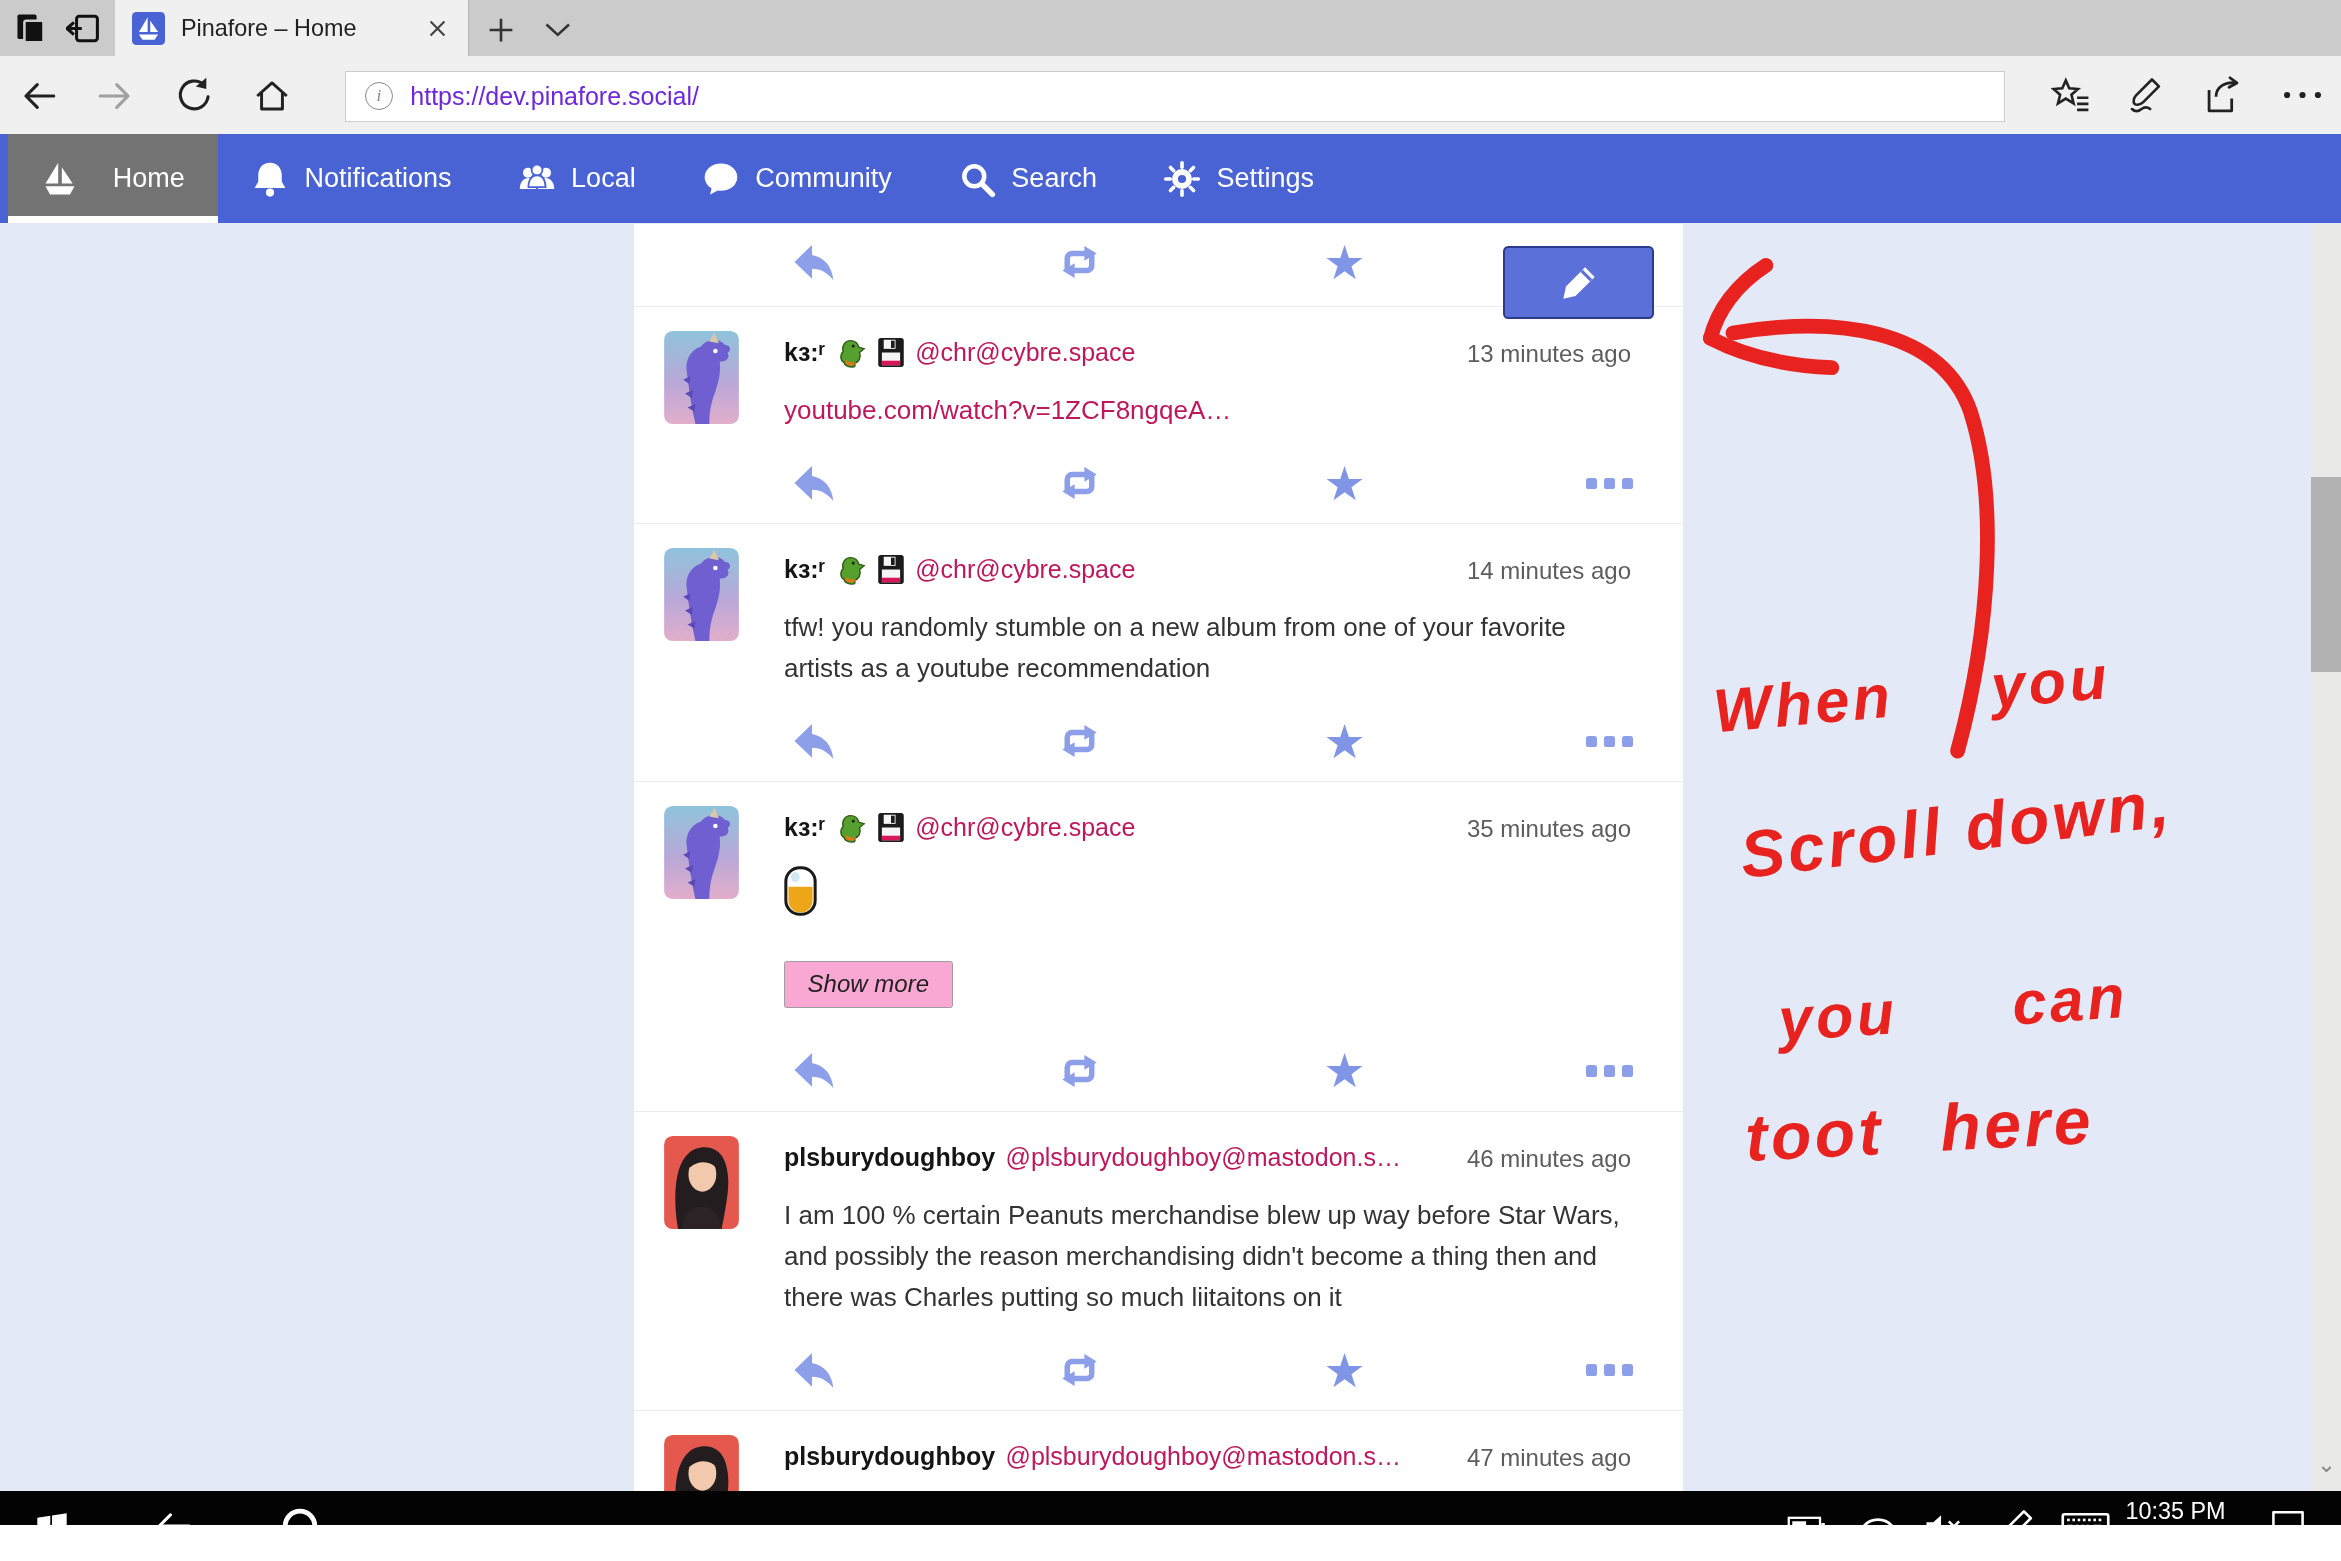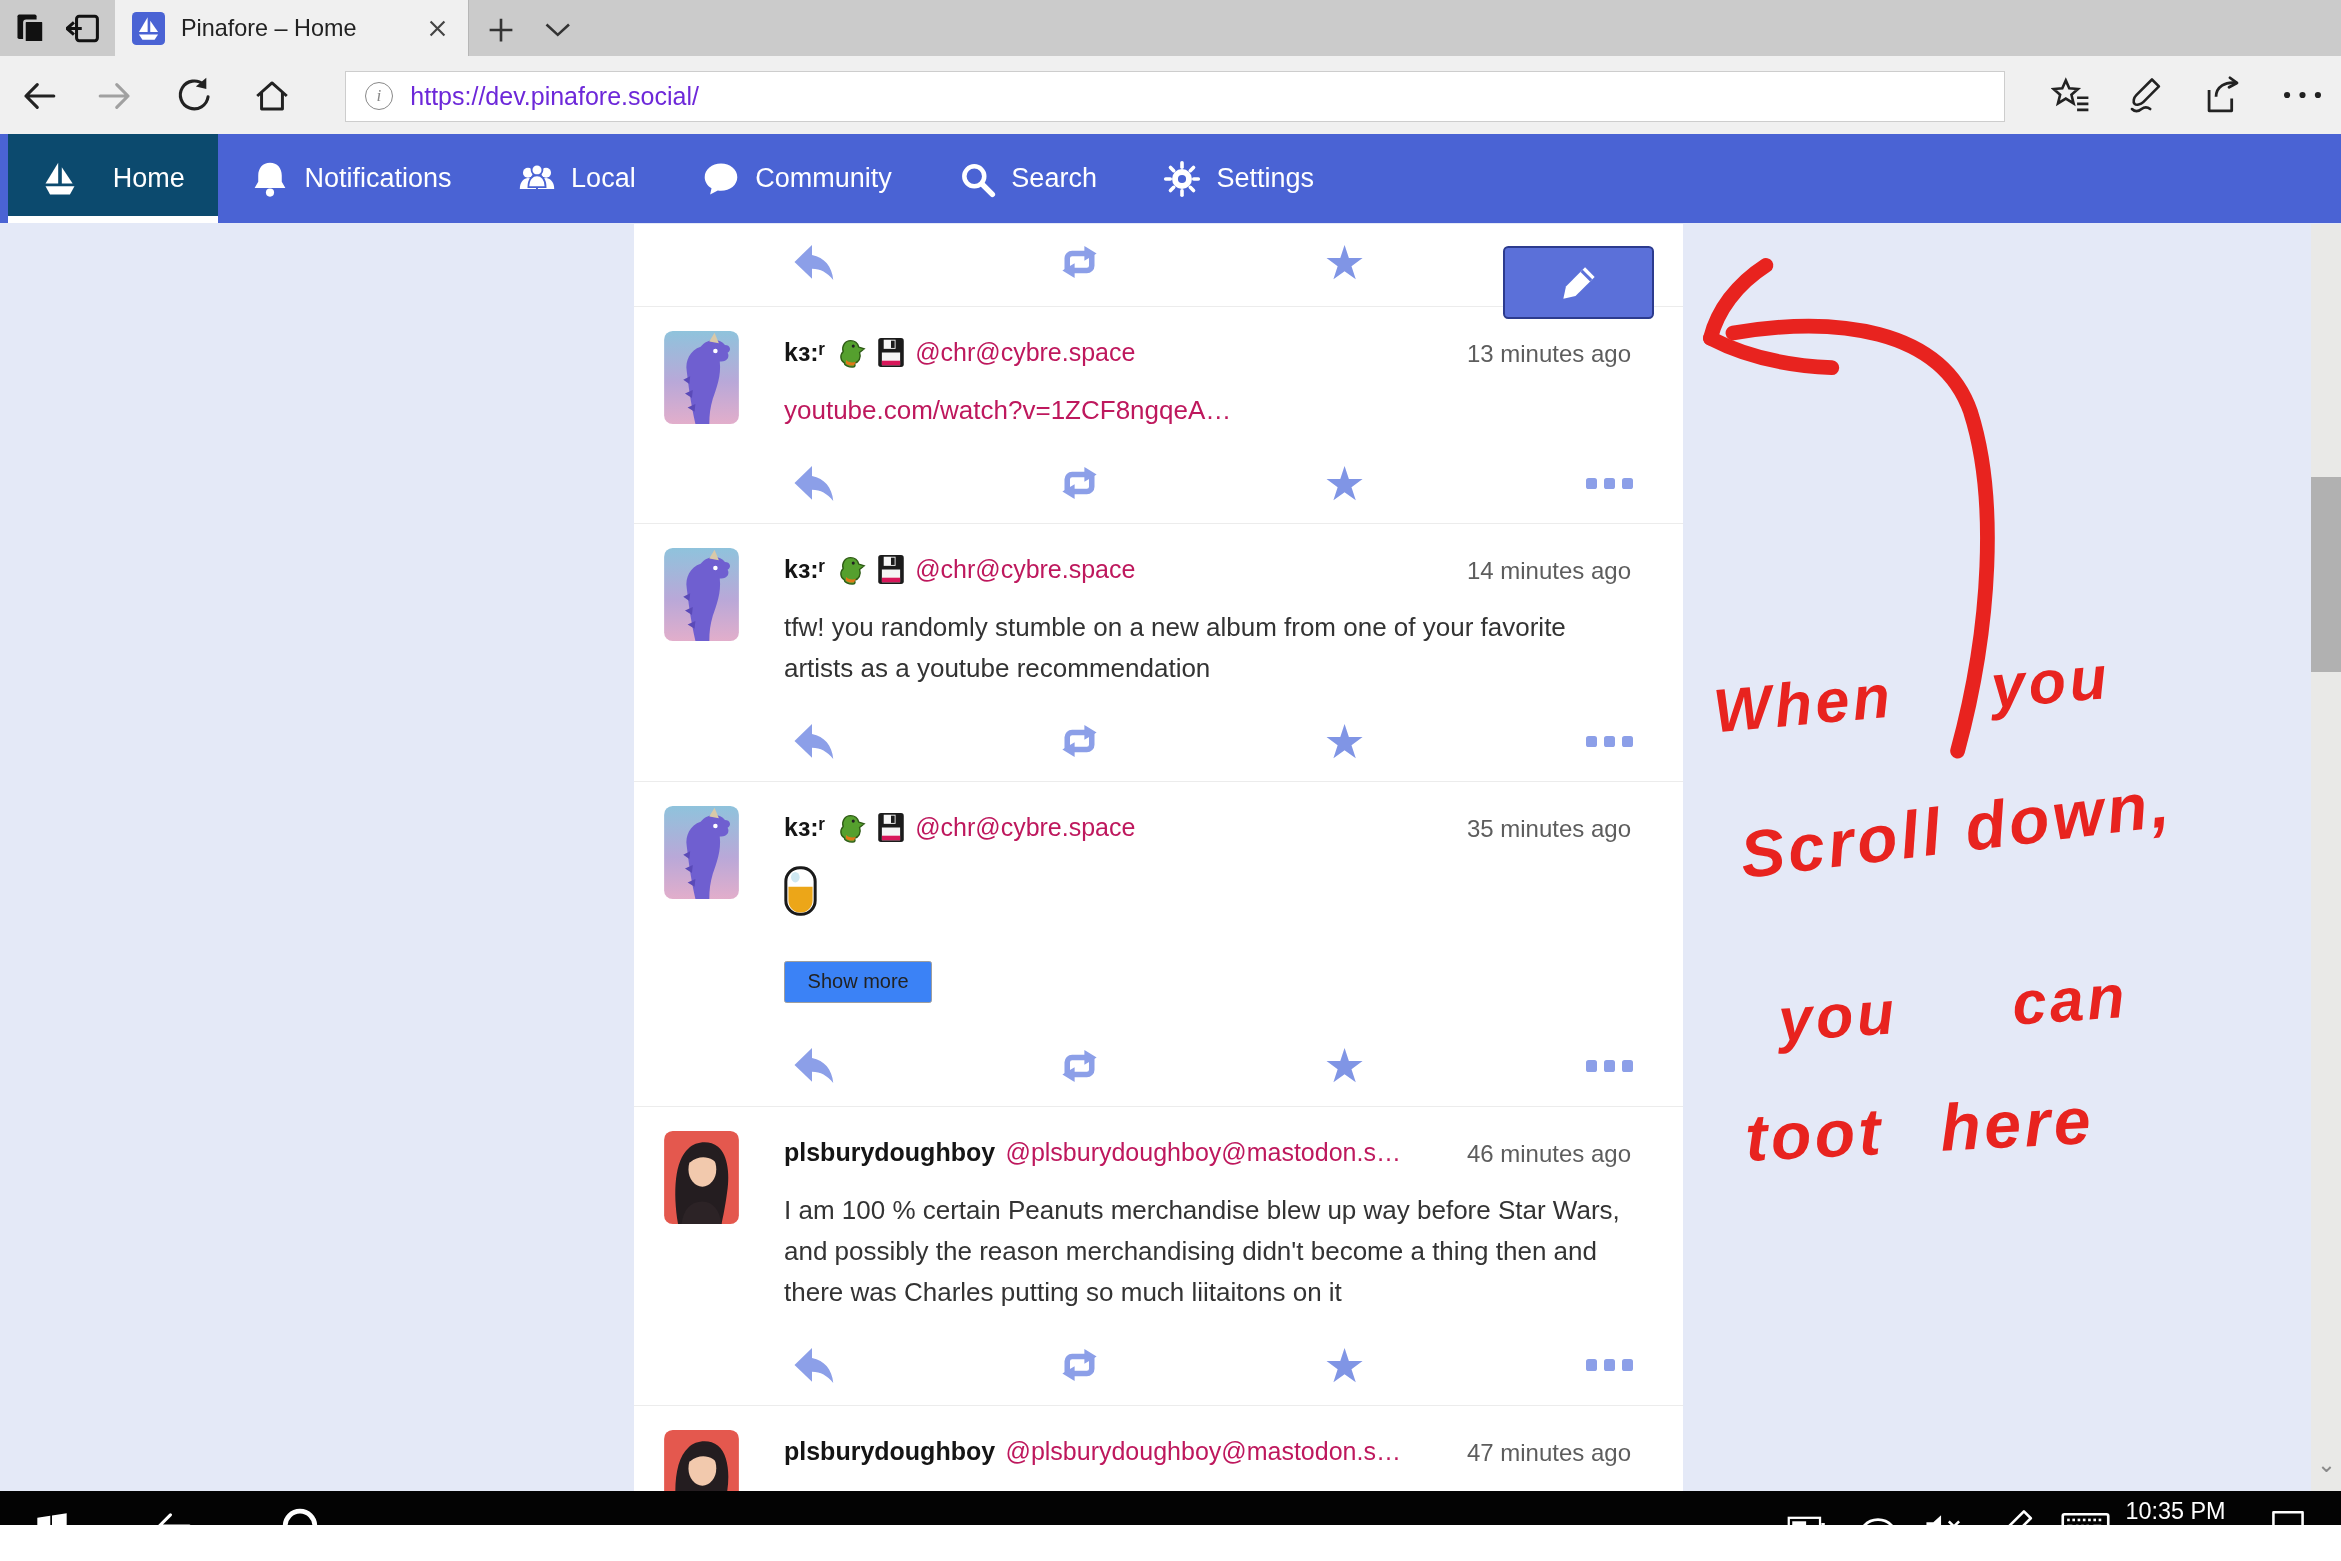--- a/index.html
+++ b/index.html
@@ -16,21 +16,21 @@
 
   
   .toolbar{position:absolute;left:0;top:56px;width:2342px;height:78px;background:#f0f0f0;}
   .urlfield{position:absolute;left:345px;top:14.7px;width:1658px;height:49px;background:#fff;border:0.9px solid #cdcdcd;display:flex;align-items:center;}
   .urltext{font-size:25px;color:#6d28d9;margin-left:17.3px;}
   .infoicon{width:26px;height:26px;border:1.7px solid #888;border-radius:50%;color:#888;font-size:17.3px;line-height:26px;text-align:center;margin-left:19px;font-style:italic;font-family:"Liberation Serif",serif;}
 
   
   .appnav{position:absolute;left:0;top:134px;width:2342px;height:89px;background:#4a63d4;display:flex;align-items:stretch;}
   .navitem{display:flex;align-items:center;gap:15.6px;padding:0 33px;position:relative;color:#fff;font-size:27px;}
-  .navitem.active{background:#0c4a6e;margin-left:7.8px;gap:34px;}
+  .navitem.active{background:#737373;margin-left:7.8px;gap:34px;}
   .navitem.active::after{content:"";position:absolute;left:0;bottom:0;width:100%;height:7px;background:#fff;}
   .navitem svg{width:38px;height:38px;}
 
   
   .content{position:absolute;left:0;top:224px;width:2342px;height:1267px;background:#e4e9f7;}
   .column{position:absolute;left:634px;top:0;width:1049px;height:1267px;background:#fff;overflow:hidden;}
   .partialrow{height:82px;border-bottom:1.7px solid #ececec;}
   .actions{display:grid;grid-template-columns:repeat(4,265px);width:1062px;margin-left:48px;}
   .action{display:flex;justify-content:center;align-items:center;height:56px;cursor:pointer;}
   .partialrow .actions{padding-top:10.4px;}
@@ -40,21 +40,21 @@
 
   .toot{position:relative;border-bottom:1.7px solid #ececec;padding:22.6px 52px 12px 150px;}
   .avatar{position:absolute;left:29.5px;top:24px;width:75px;height:93px;border-radius:8.7px;overflow:hidden;}
   .t-head{display:flex;align-items:center;gap:10.4px;height:45px;}
   .t-name{font-weight:bold;font-size:25px;color:#151515;white-space:nowrap;}
   .t-handle{font-size:25px;color:#be185d;white-space:nowrap;}
   .t-time{position:absolute;right:52px;top:33px;font-size:24px;color:#5d5d5d;}
   .t-body{margin-top:15.6px;font-size:26px;line-height:41px;color:#333;max-width:854px;}
   .t-link{color:#be185d;cursor:pointer;}
   .toot .actions{margin-left:-102px;margin-top:24px;}
-  .showmore{display:inline-block;margin-top:33px;background:#3b82f6;border:1.7px solid #9e9e9e;border-radius:2.6px;font-size:20px;color:#222;padding:8.7px 22.6px;cursor:pointer;}
+  .showmore{display:inline-block;margin-top:33px;background:#f9a8d4;border:1.7px solid #9e9e9e;border-radius:2.6px;font-size:24px;color:#222;padding:8.7px 22.6px;cursor:pointer;font-style:italic;}
 
   
   .scrolltrack{position:absolute;left:2311px;top:224px;width:31px;height:1267px;background:#e9e9e7;}
   .scrollthumb{position:absolute;left:0;top:253px;width:31px;height:195px;background:#b1b1b1;}
   .scrollchevron{position:absolute;left:2311px;top:1450px;width:31px;height:26px;color:#8a8a8a;font-size:22.6px;text-align:center;}
 
   
   .ann{position:absolute;color:#e8231f;font-size:61px;font-style:italic;font-weight:bold;letter-spacing:3.5px;white-space:nowrap;z-index:8;}
 
   

